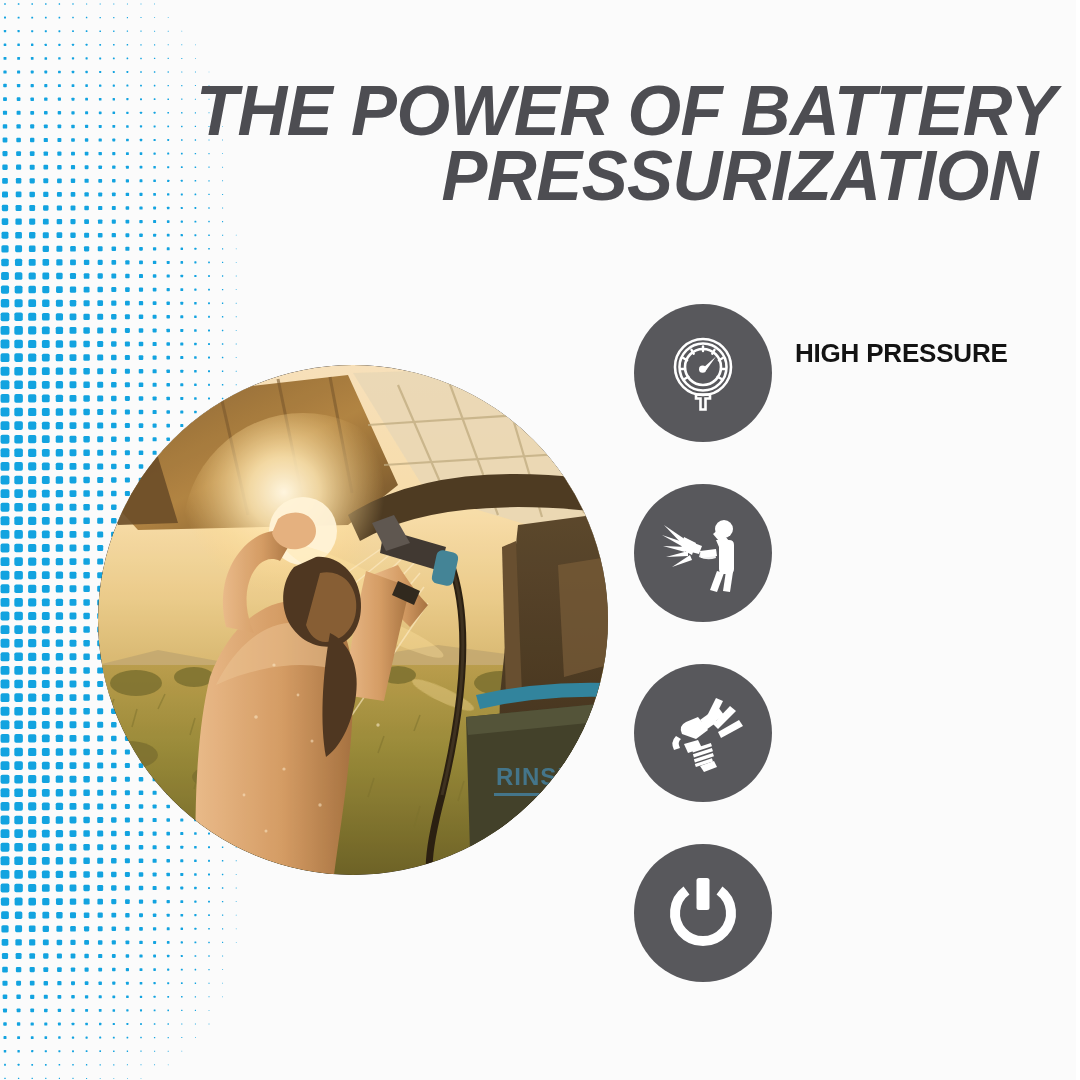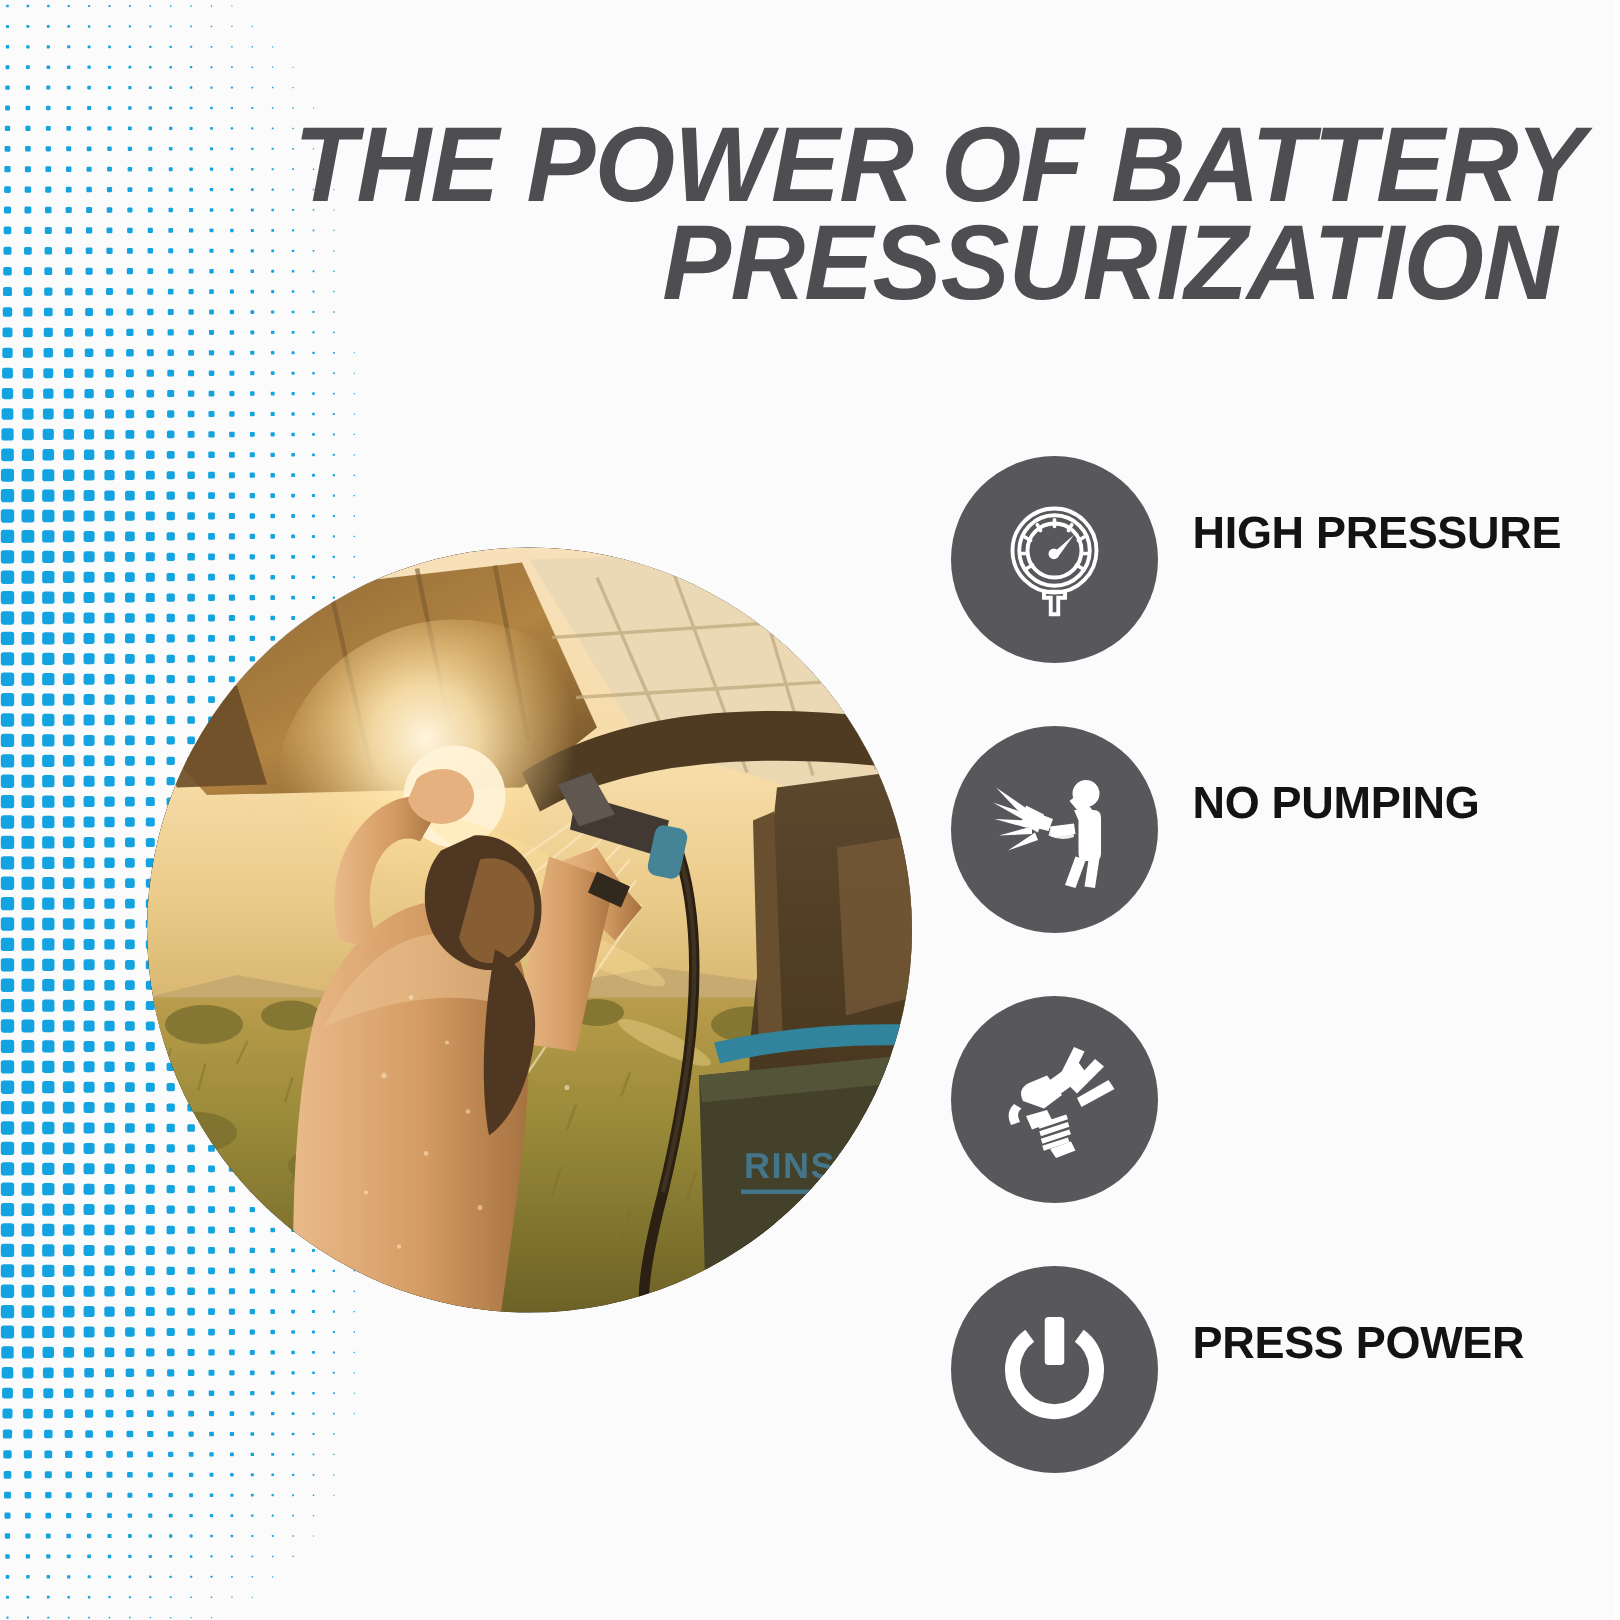--- a/index.html
+++ b/index.html
@@ -87,21 +87,21 @@
     top: 50%;
     transform: translate(-50%, -50%);
   }
   .feature-text {
     position: absolute;
     left: 161px;
     top: 32px;
     width: 255px;
     font-family: "Liberation Sans", sans-serif;
     font-weight: 700;
-    font-size: 30px;
+    font-size: 26px;
     line-height: 1.32;
     letter-spacing: -0.2px;
     color: #131313;
     text-transform: uppercase;
   }
   .feature-text span { display: block; }
 </style>
 </head>
 <body>
 
@@ -1705,21 +1705,20 @@
             <path d="M56 36 l-16 2 l1 7 l16 -2 Z"></path>
 
             <path d="M57 58 l7 2 l-7 19 l-7 -2 Z"></path>
             <path d="M66 58 l7 1 l-3 20 l-7 -1 Z"></path>
 
             <path d="M40 40 q10 3 15 0 l1 5 q-9 3 -17 -1 Z" opacity="0.9"></path>
           </g>
         </svg>
       </div>
       <div class="feature-text">
-        <span>NO PUMPING</span>
       </div>
     </div>
 
     <div class="feature-row">
       <div class="icon-badge">
         <svg width="86" height="82" viewBox="0 0 86 82" xmlns="http://www.w3.org/2000/svg">
           <g fill="#ffffff">
 
             <path d="M56 6 l7 3 l-11 22 l-7 -3 Z"></path>
             <path d="M70 14 l6 5 l-18 18 l-5 -5 Z"></path>
@@ -1748,18 +1747,17 @@
 
     <div class="feature-row">
       <div class="icon-badge">
         <svg width="78" height="78" viewBox="0 0 78 78" xmlns="http://www.w3.org/2000/svg">
           <path d="M39 4 a34 34 0 1 0 0.01 0 Z" fill="none"></path>
           <path d="M22.5 16.5 a28 28 0 1 0 33 0" fill="none" stroke="#ffffff" stroke-width="10" stroke-linecap="butt"></path>
           <rect x="32.5" y="4" width="13" height="32" rx="2.5" fill="#ffffff"></rect>
         </svg>
       </div>
       <div class="feature-text">
-        <span>PRESS POWER</span>
       </div>
     </div>
 
   </div>
 </div>
 
 </body></html>

